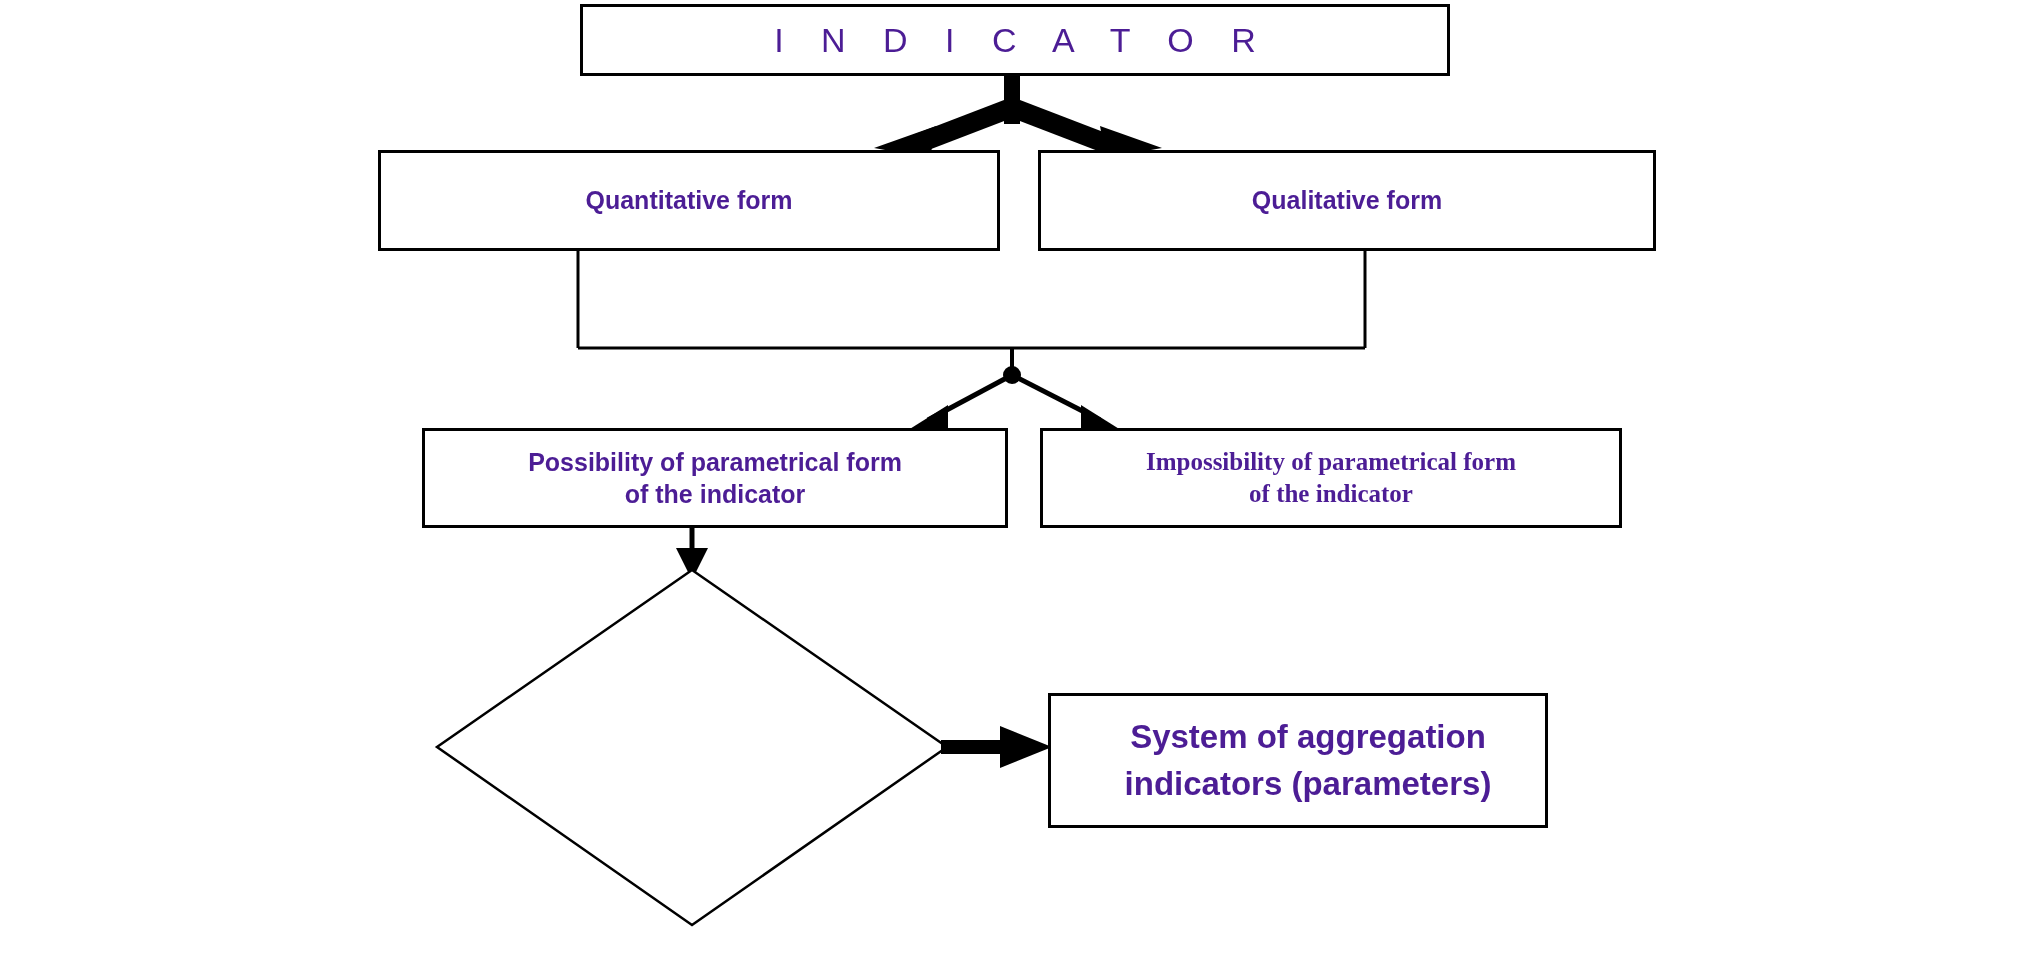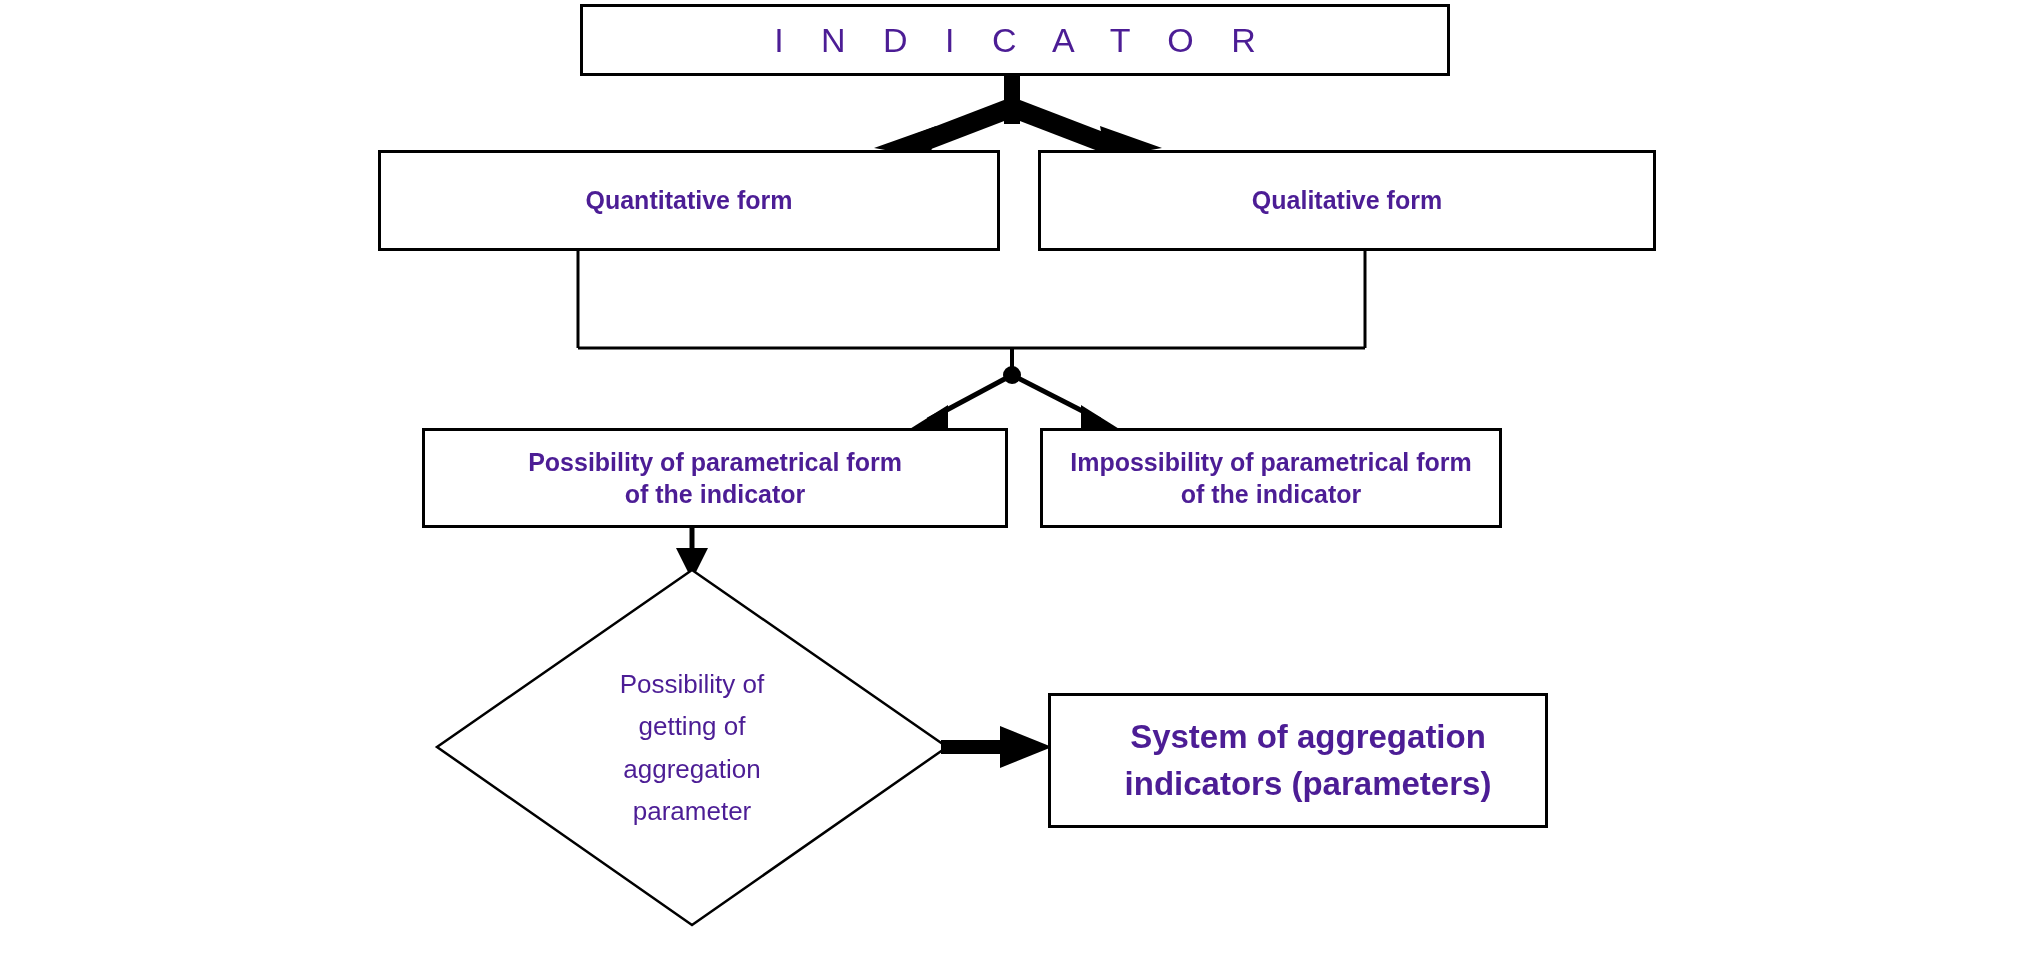--- a/index.html
+++ b/index.html
@@ -58,21 +58,21 @@
   #node-quantitative .lbl, #node-qualitative .lbl{
     font-size:25px;
     font-weight:700;
   }
 
   
   #node-possibility-param{
     left:422px; top:428px; width:586px; height:100px;
   }
   #node-impossibility-param{
-    left:1040px; top:428px; width:462px; height:100px;
+    left:1040px; top:428px; width:582px; height:100px;font-family:Liberation Serif, serif;
   }
   #node-possibility-param .lbl, #node-impossibility-param .lbl{
     font-size:25px;
     font-weight:700;
   }
 
   
   #node-diamond{
     left:437px; top:570px; width:510px; height:355px;
     background:transparent;
@@ -165,25 +165,19 @@
   <div class="node boxed" id="node-possibility-param">
     <span class="lbl">Possibility of parametrical form
 of the indicator</span>
   </div>
 
   <div class="node boxed" id="node-impossibility-param">
     <span class="lbl">Impossibility of parametrical form
 of the indicator</span>
   </div>
 
-  <div class="node" id="node-diamond">
-    <span class="lbl">Possibility of
-getting of
-aggregation
-parameter</span>
-  </div>
 
   <div class="node boxed" id="node-system">
     <span class="lbl">System of aggregation
 indicators (parameters)</span>
   </div>
 
 </div>
 
 </body></html>

